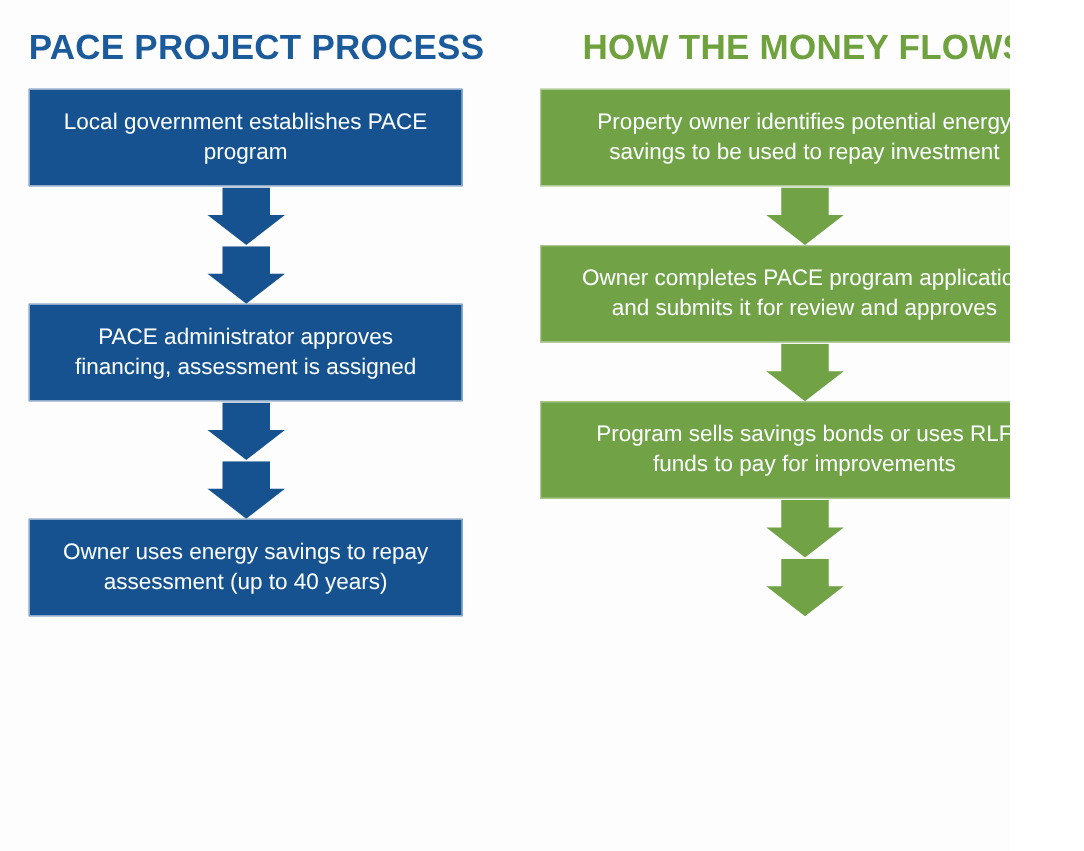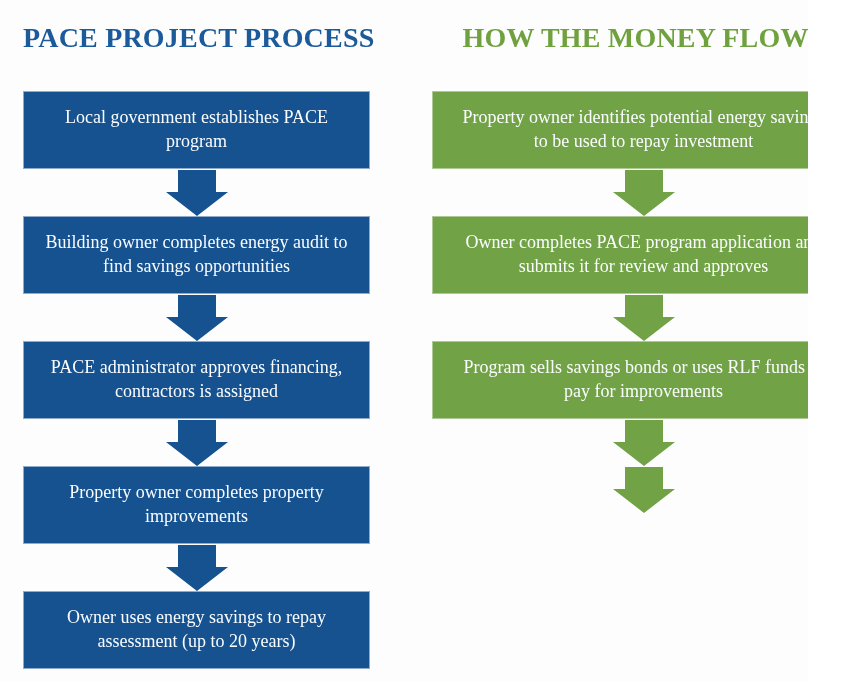--- a/index.html
+++ b/index.html
@@ -5,34 +5,34 @@
   :root{
     --blue:#15528F; --blue_border:#8FAACB;
     --green:#71A346; --green_border:#AEC996;
     --title_blue:#1B5A9B; --title_green:#6FA23E;
     --text:#FBFDFF; --background:#FDFDFD;
   }
   html,body{margin:0;padding:0;}
   .canvas{
     position:relative; width:808px; height:681px;
     background:var(--background);
-    font-family:Liberation Serif, serif;
+    font-family:Liberation Sans, sans-serif;
     overflow:hidden;
   }
   .col{position:absolute; top:0;}
   .col.left{left:23px; width:347px;}
   .col.right{left:432px; width:423px;}
   .title{
     margin:0; padding-top:22px; height:49px; box-sizing:content-box;
     text-align:center; font-size:28px; font-weight:700; letter-spacing:.2px;
     white-space:nowrap;
   }
   .title.blue-t{color:var(--title_blue);}
   .title.green-t{color:var(--title_green);}
-  .flow{display:flex; flex-direction:column;margin-top:20px;}
+  .flow{display:flex; flex-direction:column;}
   .box{
     height:78px; box-sizing:border-box;
     display:flex; align-items:center; justify-content:center;
     text-align:center; color:var(--text);
     font-size:18px; line-height:1.32;
   }
   .box.blue{background:var(--blue); border:1px solid var(--blue_border); padding:0 20px;}
   .box.green{background:var(--green); border:1px solid var(--green_border); padding:0 26px;}
   .arrow{height:47px; display:flex; align-items:center; justify-content:center;}
   .arrow svg{display:block;}
@@ -46,39 +46,37 @@
 
   <div class="col left">
     <h1 class="title blue-t">PACE PROJECT PROCESS</h1>
     <div class="flow">
       <div class="box blue">Local government establishes PACE program</div>
       <div class="arrow blue-a">
         <svg width="64" height="46" viewBox="0 0 64 46">
             <path d="M13 0 H51 V22 H63 L32 46 L1 22 H13 Z"></path>
           </svg>
       </div>
-      <div class="box blue">Building owner completes energy audit to find savings opportunities</div>
       <div class="arrow blue-a">
         <svg width="64" height="46" viewBox="0 0 64 46">
             <path d="M13 0 H51 V22 H63 L32 46 L1 22 H13 Z"></path>
           </svg>
       </div>
-      <div class="box blue">PACE administrator approves financing, contractors is assigned</div>
+      <div class="box blue">PACE administrator approves financing, assessment is assigned</div>
       <div class="arrow blue-a">
         <svg width="64" height="46" viewBox="0 0 64 46">
             <path d="M13 0 H51 V22 H63 L32 46 L1 22 H13 Z"></path>
           </svg>
       </div>
-      <div class="box blue">Property owner completes property improvements</div>
       <div class="arrow blue-a">
         <svg width="64" height="46" viewBox="0 0 64 46">
             <path d="M13 0 H51 V22 H63 L32 46 L1 22 H13 Z"></path>
           </svg>
       </div>
-      <div class="box blue">Owner uses energy savings to repay assessment (up to 20 years)</div>
+      <div class="box blue">Owner uses energy savings to repay assessment (up to 40 years)</div>
     </div>
   </div>
 
   <div class="col right">
     <h1 class="title green-t">HOW THE MONEY FLOWS</h1>
     <div class="flow">
       <div class="box green">Property owner identifies potential energy savings to be used to repay investment</div>
       <div class="arrow green-a">
         <svg width="64" height="46" viewBox="0 0 64 46">
             <path d="M13 0 H51 V22 H63 L32 46 L1 22 H13 Z"></path>

